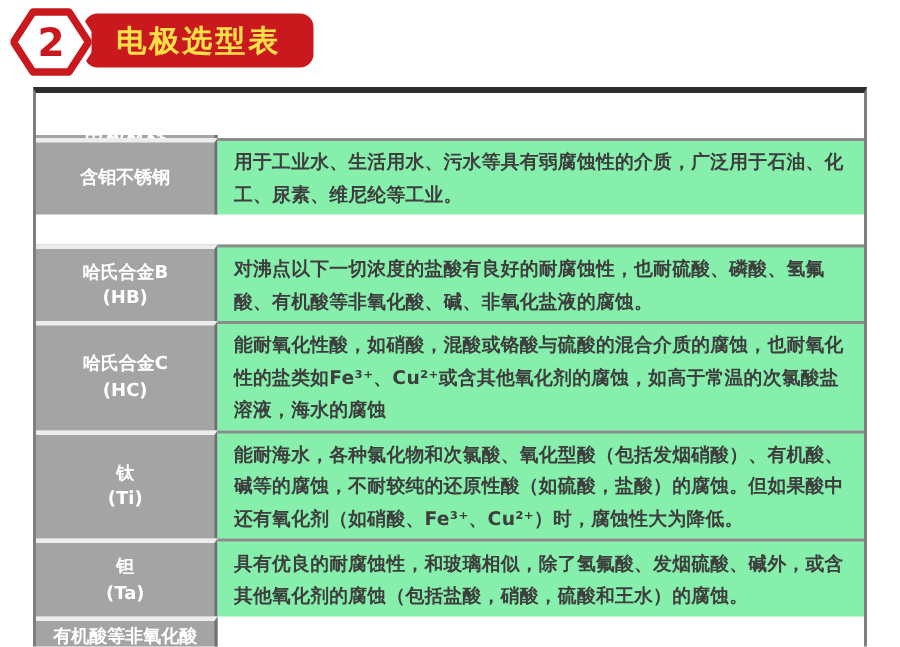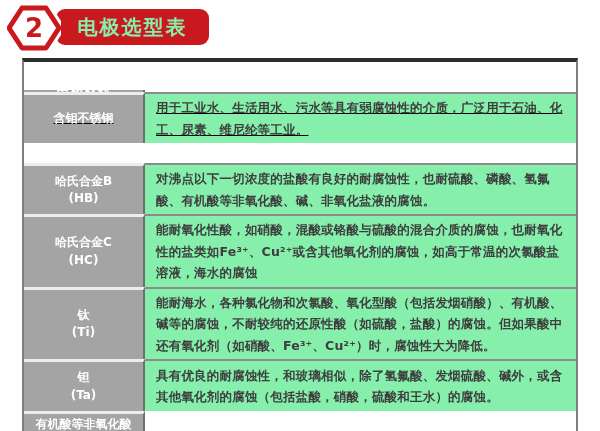--- a/index.html
+++ b/index.html
@@ -15,21 +15,21 @@
   .badge{
     position:absolute;left:7px;top:4px;width:54px;height:48px;z-index:2;
   }
   .banner{
     position:absolute;left:56px;top:9px;height:36px;min-width:153px;
     background:var(--red);border-radius:9px;
     display:flex;align-items:center;justify-content:center;
     box-sizing:border-box;padding:0 18px;
   }
   .banner span{
-    color:#86efac;font-size:20px;font-weight:bold;letter-spacing:2px;
+    color:#fde047;font-size:20px;font-weight:bold;letter-spacing:2px;
   }
   
   .etable{
     position:absolute;left:22px;top:58px;width:556px;
     box-sizing:border-box;
     border:2px solid #7f7f7f;
     border-top:4px solid #2d2d2d;
     background:#ffffff;
   }
   .row{display:flex;width:100%;box-sizing:border-box;}
@@ -48,21 +48,21 @@
     color:#3e3e3e;font-size:12.5px;line-height:21.5px;font-weight:bold;
     letter-spacing:0.2px;
   }
   .row + .row .cell-l{border-top:3px solid #ededed;}
   .row + .row .cell-r{border-top:2px solid #8b8b8b;}
   .row.head .cell-l,.row.head .cell-r{
     background:var(--gray);color:#ffffff;font-weight:bold;
     justify-content:center;text-align:right;font-size:13.5px;margin-top:28px;
   }
   .row.head{height:30px;}
-  .row.r1{min-height:49px;text-decoration:underline;}
+  .row.r1{min-height:49px;}
   .row.r2{min-height:50px;margin-top:20px;}
   .row.r3{min-height:66px;}
   .row.r4{min-height:68px;}
   .row.r5{min-height:52px;}
   .row.r6{min-height:25px;}
   .row.r7{min-height:25px;}
   .mat-code{display:block;}
   :root{--red:#c9191f;--gray:#a4a4a4;}
 </style>
 </head>

